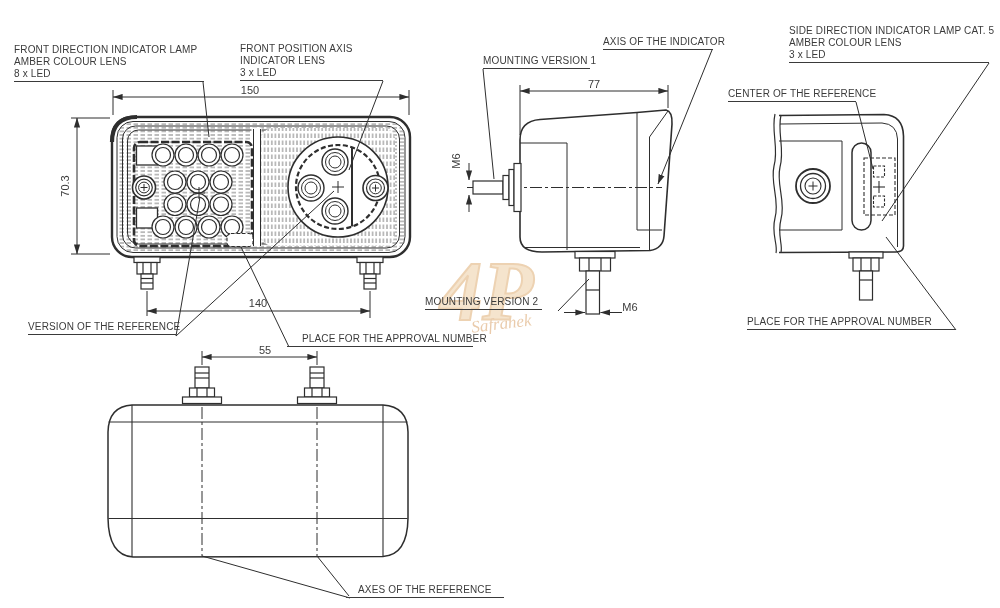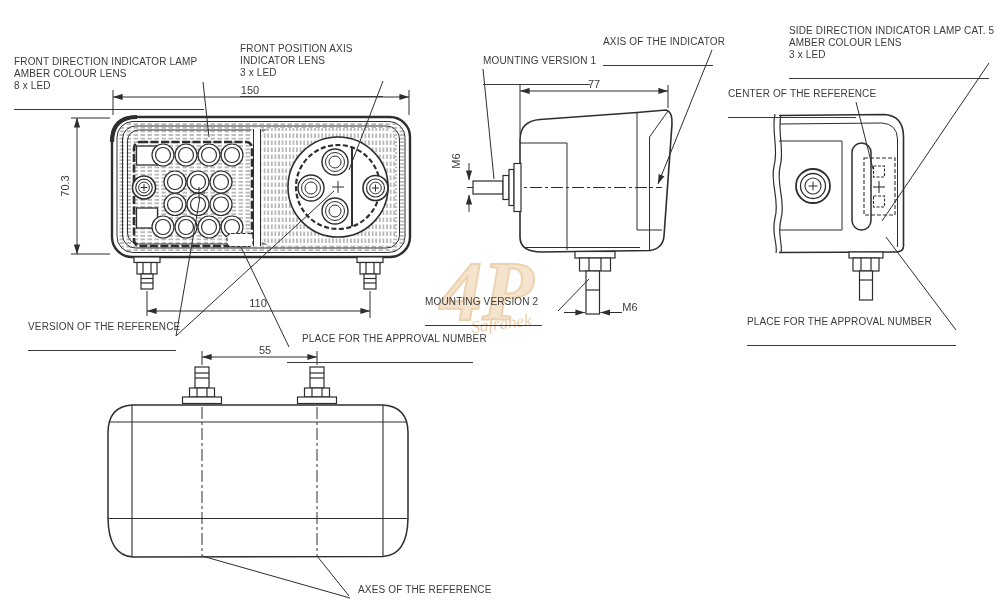--- a/index.html
+++ b/index.html
@@ -1,20 +1,20 @@
 <!DOCTYPE html>
 <html><head>
 <meta charset="utf-8">
 <style>
   html,body{margin:0;padding:0;background:#fff;}
   .canvas{position:relative;width:1000px;height:608px;background:#ffffff;overflow:hidden;
           font-family:"Liberation Sans",sans-serif;}
   .canvas svg{position:absolute;left:0;top:0;}
   .lbl{position:absolute;font-size:10px;line-height:12px;color:#3b3b3b;letter-spacing:.15px;
-       border-bottom:1.4px solid #3a3a3a;padding-bottom:17px;white-space:nowrap;}
+       border-bottom:1.4px solid #3a3a3a;padding-bottom:1px;white-space:nowrap;}
   .dim{position:absolute;font-size:11px;color:#3b3b3b;text-align:center;white-space:nowrap;}
   .rot{transform:rotate(-90deg);transform-origin:center;}
 </style>
 </head>
 <body>
 
 <div class="canvas">
 
 <svg width="1000" height="608" viewBox="0 0 1000 608">
   <defs>
@@ -266,21 +266,21 @@
   </g>
   <g stroke="#2e2e2e" stroke-width="1" fill="none">
     <line x1="202" y1="365" x2="202" y2="351"></line>
         <line x1="317" y1="365" x2="317" y2="351"></line>
     <line x1="202" y1="357" x2="317" y2="357" marker-start="url(#arr)" marker-end="url(#arr)"></line>
     <line x1="202" y1="556" x2="350" y2="598"></line>
     <line x1="317" y1="556" x2="349" y2="596"></line>
   </g>
 </svg>
 
-<div class="lbl" style="left:14px;top:56px;width:190px">
+<div class="lbl" style="left:14px;top:44px;width:190px">
   <div>FRONT DIRECTION INDICATOR LAMP</div>
   <div>AMBER COLOUR LENS</div>
   <div>8 x LED</div>
 </div>
 
 <div class="lbl" style="left:240px;top:43px;width:143px">
   <div>FRONT POSITION AXIS</div>
   <div>INDICATOR LENS</div>
   <div>3 x LED</div>
 </div>
@@ -302,19 +302,19 @@
 <div class="lbl" style="left:287px;top:333px;width:186px;text-indent:15px">PLACE FOR THE APPROVAL NUMBER</div>
 
 <div class="lbl" style="left:425px;top:296px;width:117px">MOUNTING VERSION 2</div>
 
 <div class="lbl" style="left:747px;top:316px;width:209px">PLACE FOR THE APPROVAL NUMBER</div>
 
 <div class="lbl" style="left:346px;top:584px;width:158px;text-indent:12px">AXES OF THE REFERENCE</div>
 
 <div class="dim" style="left:228px;top:84px;width:44px">150</div>
 <div class="dim rot" style="left:45px;top:180px;width:40px">70.3</div>
-<div class="dim" style="left:236px;top:297px;width:44px">110</div>
+<div class="dim" style="left:236px;top:297px;width:44px">140</div>
 <div class="dim" style="left:576px;top:78px;width:36px">77</div>
 <div class="dim rot" style="left:441px;top:155px;width:30px">M6</div>
 <div class="dim" style="left:613px;top:301px;width:34px">M6</div>
 <div class="dim" style="left:246px;top:344px;width:38px">55</div>
 
 </div>
 
 </body></html>

